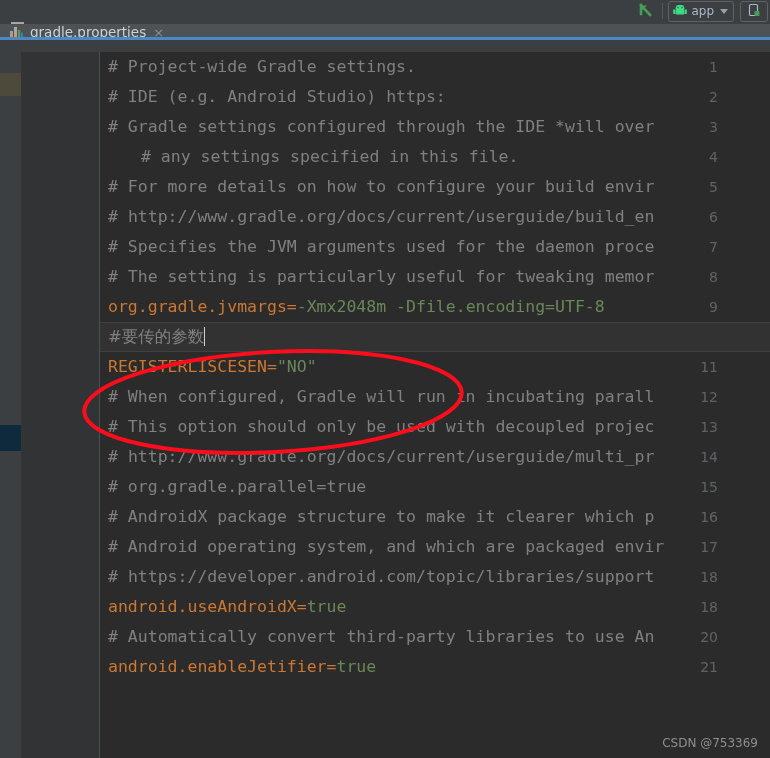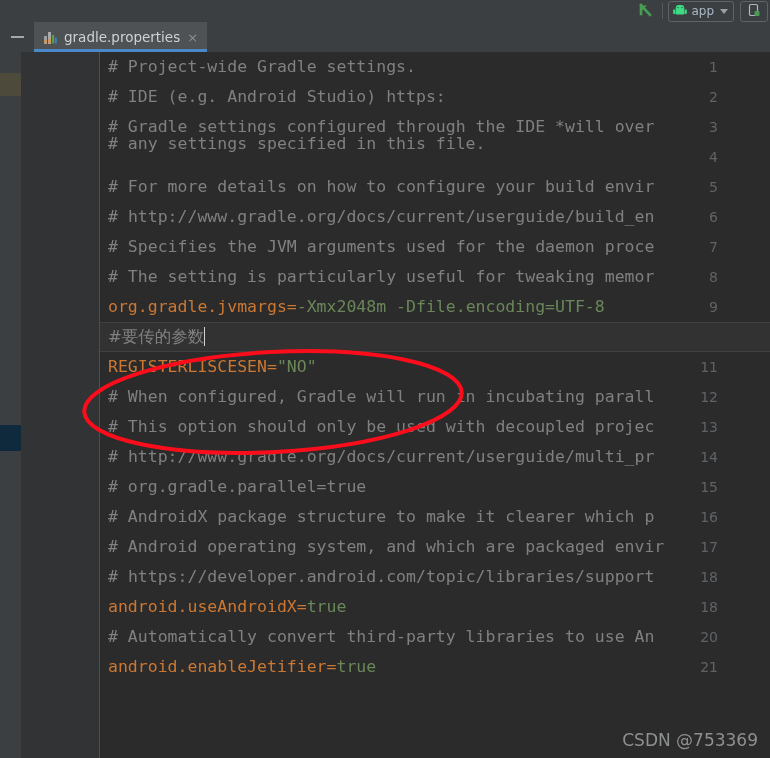--- a/index.html
+++ b/index.html
@@ -77,20 +77,21 @@
   }
 
   
   .tabbar {
     position: absolute;
     left: 0; top: 22px;
     width: 770px; height: 30px;
     background: #3c3f41;
     display: flex;
     align-items: stretch;
+    flex-direction: column;
   }
   .collapse-btn {
     width: 34px;
     display: flex;
     align-items: center;
     justify-content: center;
   }
   .collapse-btn .bar {
     width: 13px; height: 2px; background: #a6a6a6;
   }
@@ -211,21 +212,21 @@
   
   .annot-ellipse {
     position: absolute;
     pointer-events: none;
   }
 
   
   .watermark {
     position: absolute;
     color: #8d8f90;
-    font-size: 17px;
+    font-size: 12px;
     font-family: "DejaVu Sans", sans-serif;
     right: 12px;
     bottom: 8px;
   }
 </style>
 </head>
 <body>
 
 <div id="root">
 
@@ -320,21 +321,21 @@
         <div class="gutter-line" style="top: 540px;">18</div>
         <div class="gutter-line" style="top: 570px;">20</div>
         <div class="gutter-line" style="top: 600px;">21</div>
       </div>
 
     <div class="code-area">
       <div id="lines">
           <div class="code-line" style="top: 0px;"><span class="cmt"># Project-wide Gradle settings.</span></div>
           <div class="code-line" style="top: 30px;"><span class="cmt"># IDE (e.g. Android Studio) https:</span></div>
           <div class="code-line" style="top: 60px;"><span class="cmt"># Gradle settings configured through the IDE *will over</span></div>
-          <div class="code-line" style="top: 77px;"><span class="cmt"># any settings specified in this file.</span></div>
+          <div class="code-line" style="top: 90px; margin-left: 33px;"><span class="cmt"># any settings specified in this file.</span></div>
           <div class="code-line" style="top: 120px;"><span class="cmt"># For more details on how to configure your build envir</span></div>
           <div class="code-line" style="top: 150px;"><span class="cmt"># </span><span class="lnk">http://www.gradle.org/docs/current/userguide/build_en</span></div>
           <div class="code-line" style="top: 180px;"><span class="cmt"># Specifies the JVM arguments used for the daemon proce</span></div>
           <div class="code-line" style="top: 210px;"><span class="cmt"># The setting is particularly useful for tweaking memor</span></div>
           <div class="code-line" style="top: 240px;"><span class="key">org.gradle.jvmargs=</span><span class="val">-Xmx2048m -Dfile.encoding=UTF-8</span></div>
           <div class="current-line-hl" style="top: 270px;"></div>
           <div class="code-line" style="top: 270px; text-align: right;"><span class="cjk">#要传的参数</span><span class="caret"></span></div>
           <div class="code-line" style="top: 300px;"><span class="key">REGISTERLISCESEN=</span><span class="val">"NO"</span></div>
           <div class="code-line" style="top: 330px;"><span class="cmt"># When configured, Gradle will run in incubating parall</span></div>
           <div class="code-line" style="top: 360px;"><span class="cmt"># This option should only be used with decoupled projec</span></div>

